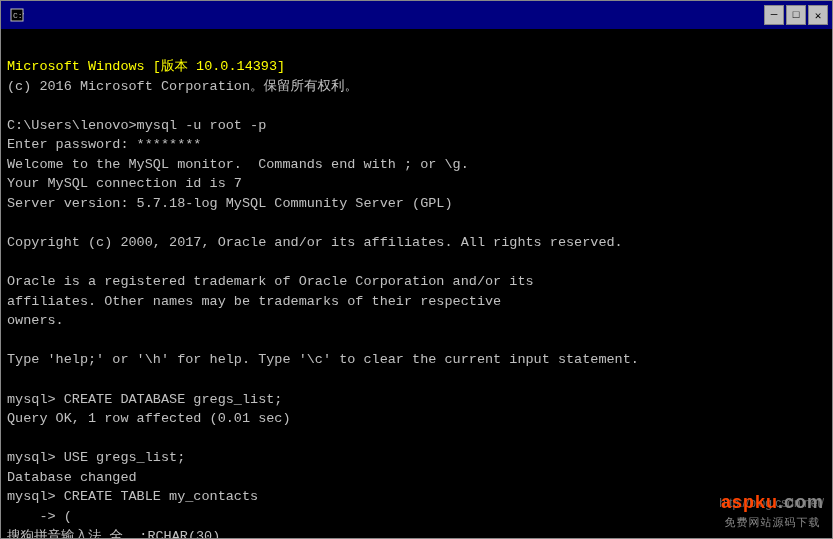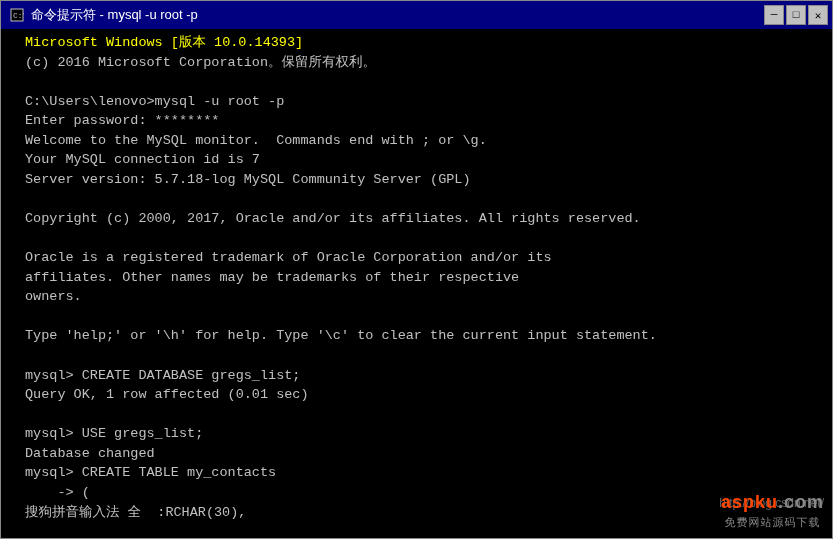--- a/index.html
+++ b/index.html
@@ -63,23 +63,24 @@
       align-items: center;
       justify-content: center;
       font-size: 11px;
       color: #000;
       cursor: pointer;
     }
 
     .console-body {
       background: #000;
       flex: 1;
-      padding: 4px 24px;
+      padding: 4px 6px;
       overflow: hidden;
       position: relative;
+      margin-top: 24px;
     }
 
     .console-text {
       color: #c0c0c0;
       font-size: 13.5px;
       line-height: 1.45;
       white-space: pre;
       font-family: 'Courier New', Courier, monospace;
     }
 
@@ -114,21 +115,20 @@
 <body>
 
 <div class="window">
   <div class="titlebar">
     <div class="titlebar-icon">
       <svg width="14" height="14" viewBox="0 0 14 14">
         <rect x="1" y="1" width="12" height="12" fill="#000" stroke="#c0c0c0" stroke-width="1"></rect>
         <text x="3" y="10" fill="#c0c0c0" font-size="8" font-family="Courier New">C:\</text>
       </svg>
     </div>
-    <div class="titlebar-title">命令提示符 - mysql  -u root -p</div>
     <div class="titlebar-buttons">
       <div class="titlebar-btn">─</div>
       <div class="titlebar-btn">□</div>
       <div class="titlebar-btn">✕</div>
     </div>
   </div>
 
   <div class="console-body">
     <div class="console-text"><span class="yellow">Microsoft Windows [版本 10.0.14393]</span>
 <span>(c) 2016 Microsoft Corporation。保留所有权利。</span>

